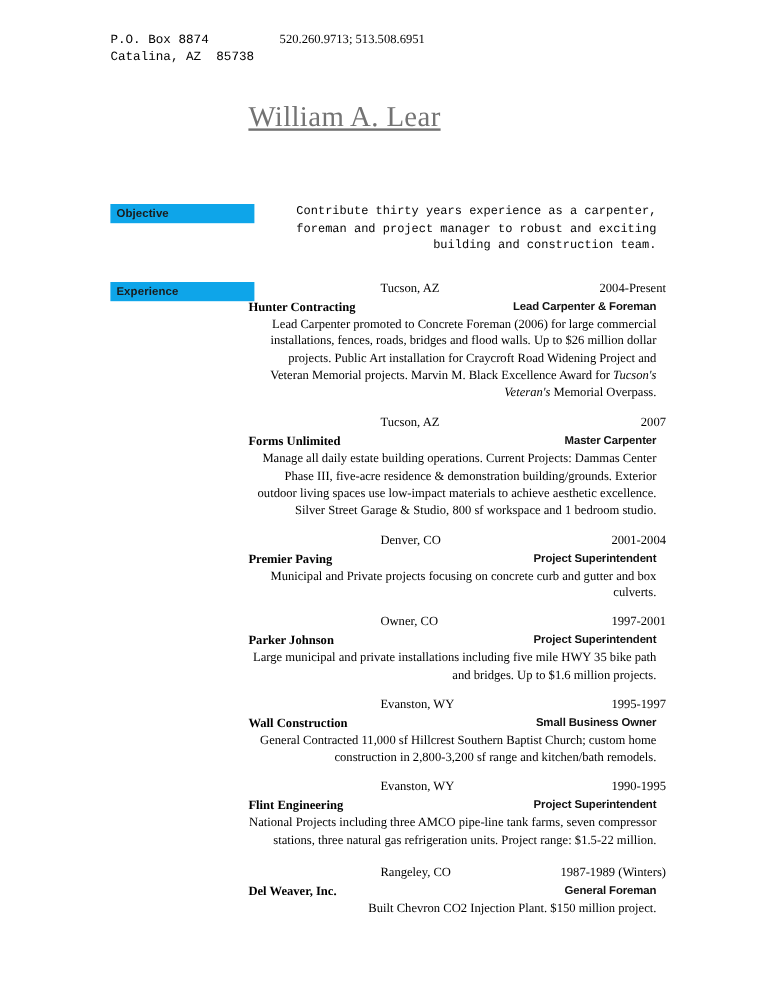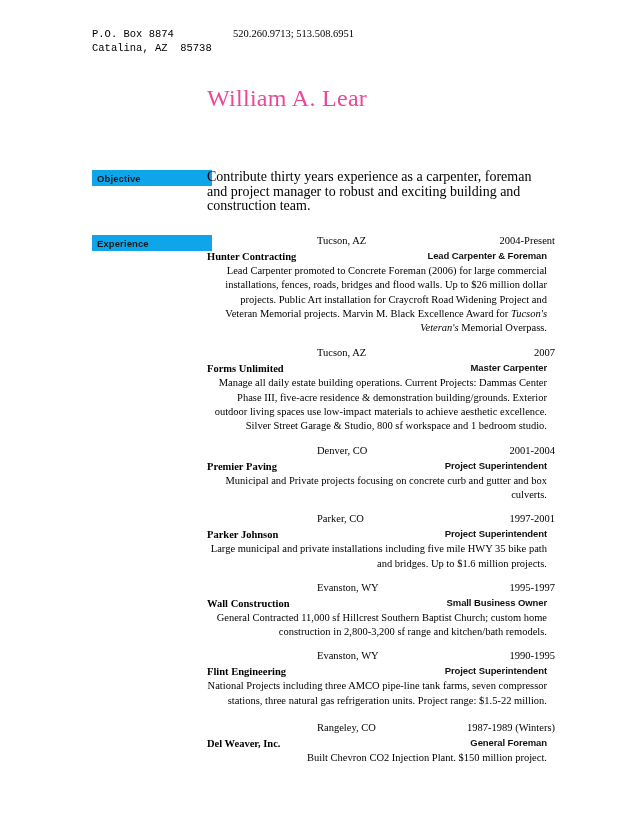--- a/index.html
+++ b/index.html
@@ -52,21 +52,22 @@
     position: absolute;
     left: 207px;
     top: 84px;
     width: 400px;
   }
   .name {
     font-family: "Liberation Serif", "DejaVu Serif", serif;
     font-size: 24px;
     line-height: 28px;
     letter-spacing: 0.3px;
-    color: #ec4899;
+    color: #737373;
+    text-decoration: underline;
   }
 
   
   .section {
     position: absolute;
     left: 0;
     width: 640px;
   }
   .label-band {
     position: absolute;
@@ -90,23 +91,24 @@
 
   .section-body {
     position: absolute;
     left: 207px;
     top: 0;
     width: 340px;
   }
 
   
   .objective-text {
-    font-size: 14px;
+    font-size: 10px;
     line-height: 14.5px;
-    text-align: left;
+    text-align: right;
+    font-family: Liberation Mono, monospace;
   }
 
   
   .job { margin-bottom: 0; }
   .job-head {
     position: relative;
     height: 14px;
     white-space: nowrap;
   }
   .job-company {
@@ -202,21 +204,21 @@
             <div class="job-company">Premier Paving</div>
             <div class="job-location">Denver, CO</div>
             <div class="job-dates">2001-2004</div>
           </div>
           <div class="job-title">Project Superintendent</div>
           <div class="job-desc">Municipal and Private projects focusing on concrete curb and gutter and box culverts.</div>
         </div>
         <div class="job" style="margin-bottom: 11px;">
           <div class="job-head">
             <div class="job-company">Parker Johnson</div>
-            <div class="job-location">Parker, CO</div>
+            <div class="job-location">Owner, CO</div>
             <div class="job-dates">1997-2001</div>
           </div>
           <div class="job-title">Project Superintendent</div>
           <div class="job-desc">Large municipal and private installations including five mile HWY 35 bike path and bridges. Up to $1.6 million projects.</div>
         </div>
         <div class="job" style="margin-bottom: 11px;">
           <div class="job-head">
             <div class="job-company">Wall Construction</div>
             <div class="job-location">Evanston, WY</div>
             <div class="job-dates">1995-1997</div>

